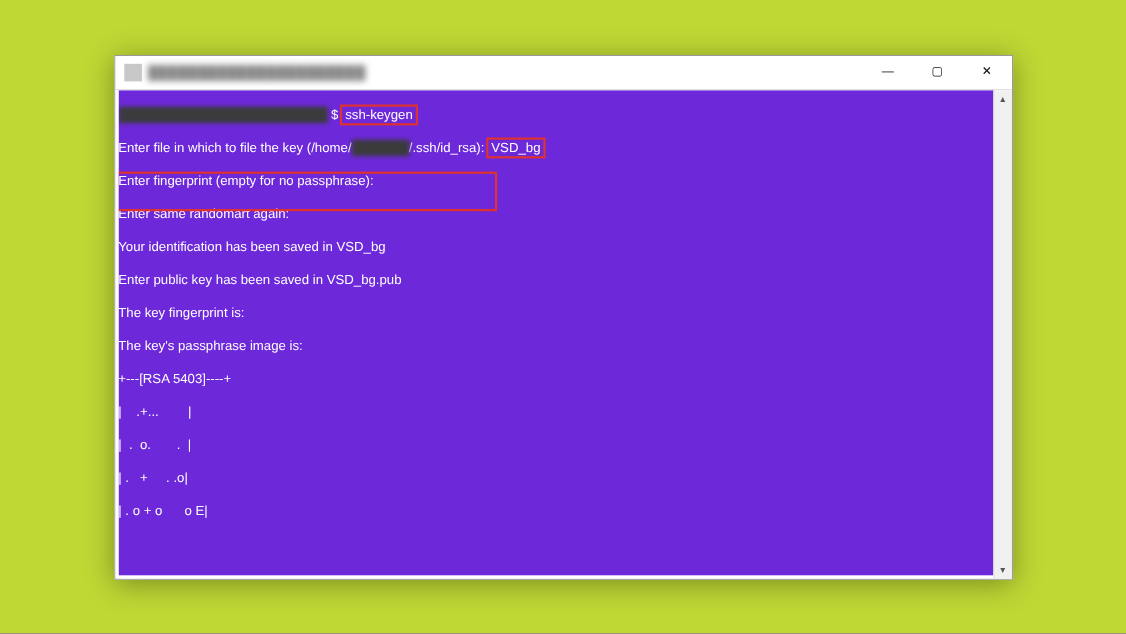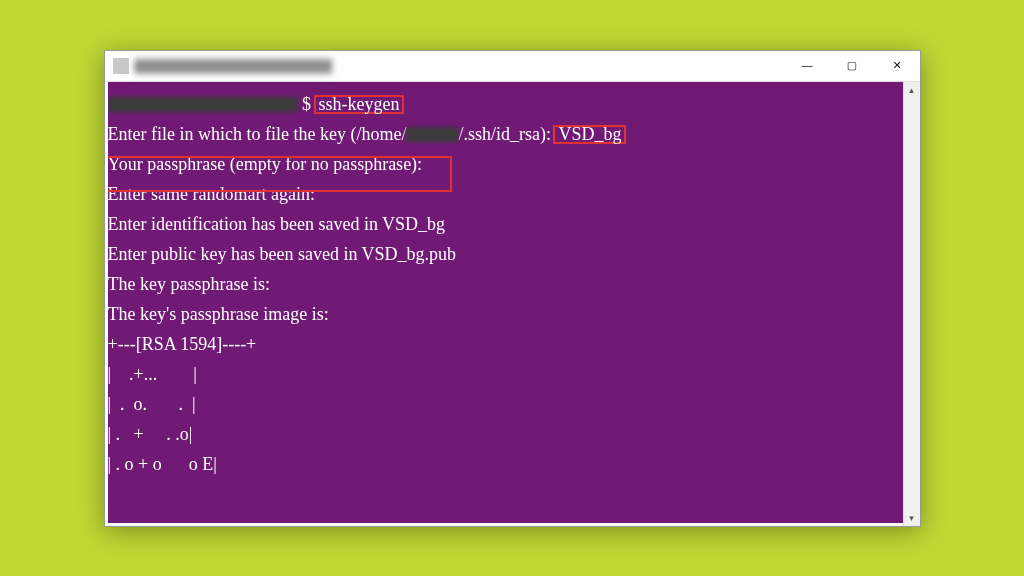--- a/index.html
+++ b/index.html
@@ -31,24 +31,24 @@
   .term-area{
     flex:1;
     position:relative;
     background:#fff;
     margin:0 0 0 0;
     overflow:hidden;
   }
   .term{
     position:absolute;
     top:0;left:3px;right:16px;bottom:3px;
-    background:#701a75;
+    background:#6d28d9;
     color:#fff;
-    font-family:Liberation Serif, serif;
-    font-size:18px;
+    font-family:Liberation Sans, sans-serif;
+    font-size:12px;
     line-height:15px;
     padding:0;
     white-space:pre;
     overflow:hidden;
   }
   .scrollbar{
     position:absolute;right:0;top:0;bottom:0;width:16px;
     background:#f0f0f0;border-left:1px solid #ddd;display:flex;flex-direction:column;justify-content:space-between;
   }
   .sb-arrow{height:16px;display:flex;align-items:center;justify-content:center;font-size:9px;color:#555;cursor:pointer;}
@@ -89,27 +89,27 @@
       <div class="winbtn close">
           <span>✕</span>
         </div>
     </div>
   </div>
 
   <div class="term-area">
     <div class="term">
 <span class="line"><span class="blur blur1">████████████████████████████████</span><span> $ </span><span class="hl"><span>ssh-keygen</span></span></span>
 <span class="line"><span>Enter file in which to file the key (/home/</span><span class="blur blur2">███████</span><span>/.ssh/id_rsa): </span><span class="hl"><span>VSD_bg</span></span></span>
-<span class="line">Your passphrase (empty for no passphrase):</span>
+<span class="line">Enter fingerprint (empty for no passphrase):</span>
 <span class="line">Enter same randomart again:</span>
-<span class="line">Enter identification has been saved in VSD_bg</span>
+<span class="line">Your identification has been saved in VSD_bg</span>
 <span class="line">Enter public key has been saved in VSD_bg.pub</span>
-<span class="line">The key passphrase is:</span>
+<span class="line">The key fingerprint is:</span>
 <span class="line">The key's passphrase image is:</span>
-<span class="line">+---[RSA 1594]----+</span>
+<span class="line">+---[RSA 5403]----+</span>
 <span class="line">|    .+...        |</span>
 <span class="line">|  .  o.       .  |</span>
 <span class="line">| .   +     . .o|</span>
 <span class="line">| . o + o      o E|</span>
 
 
 
 
 
 

